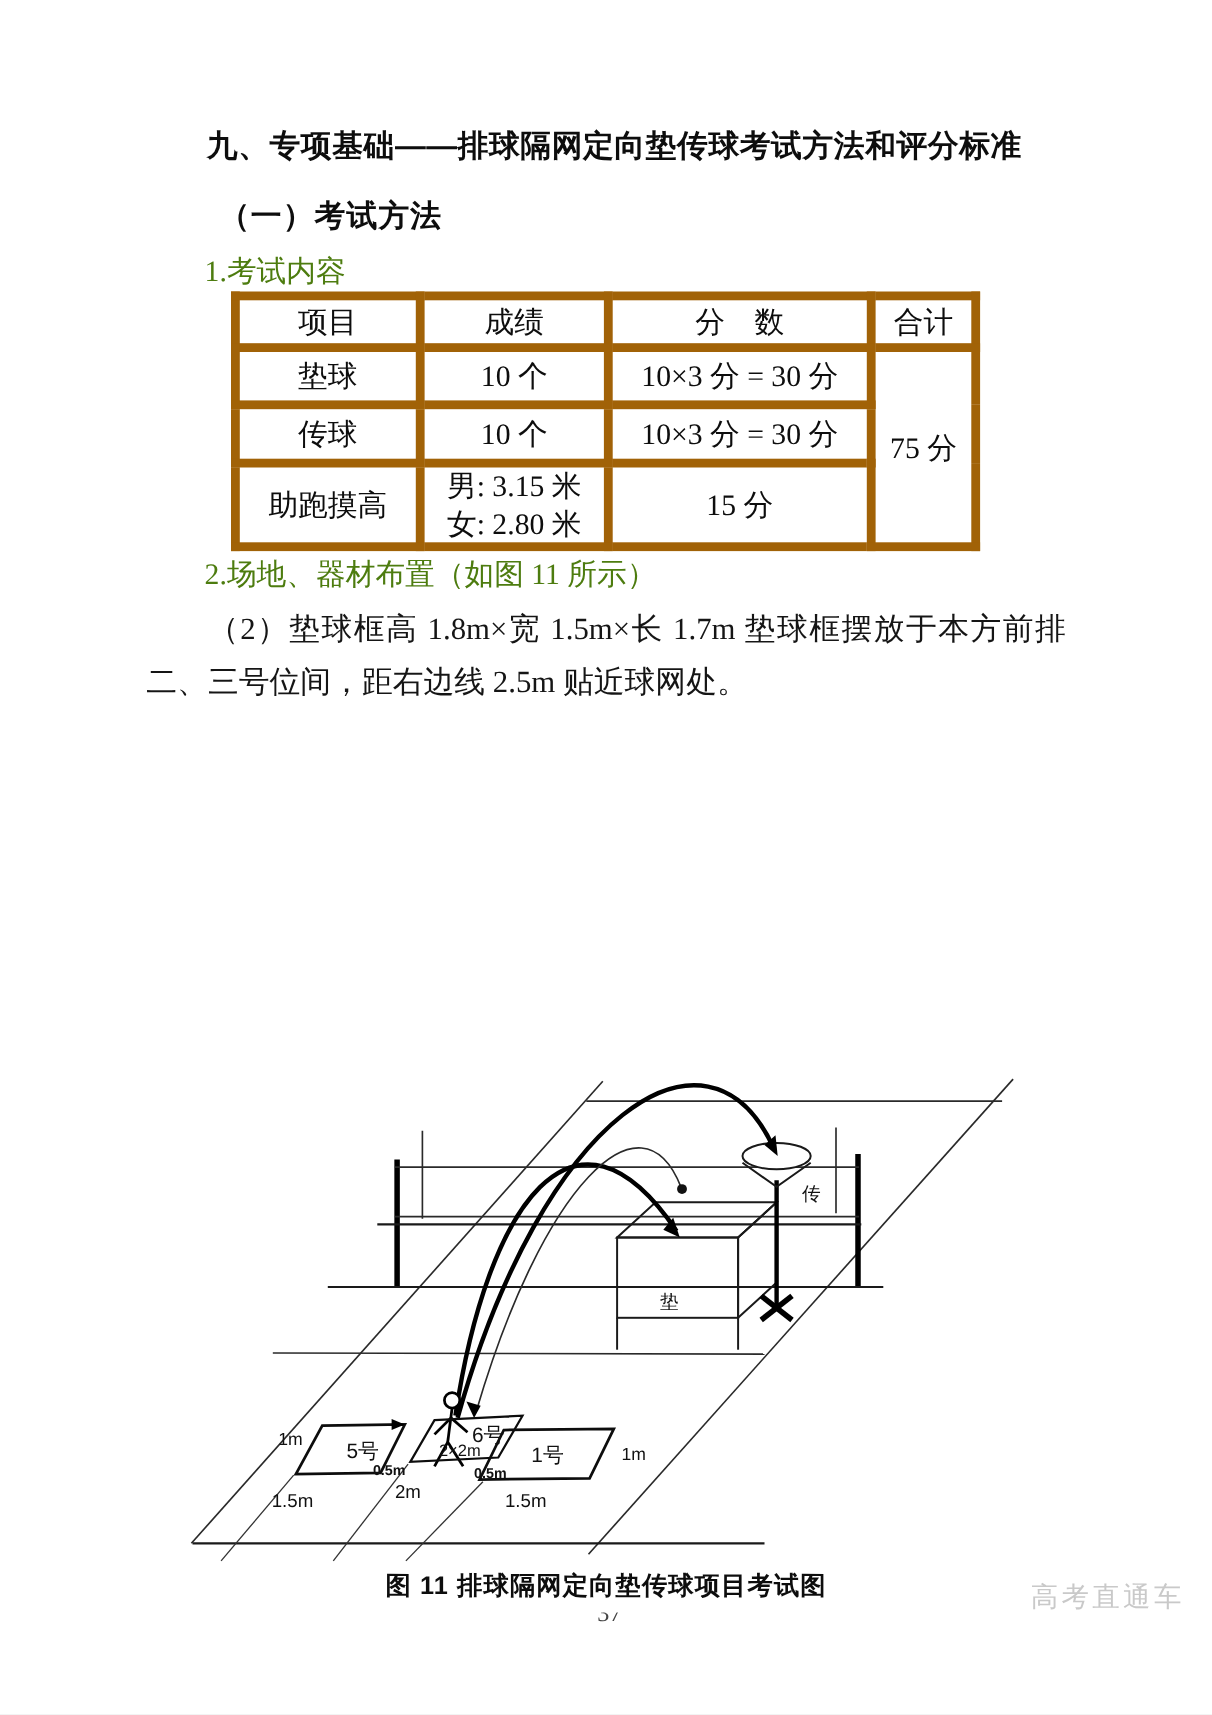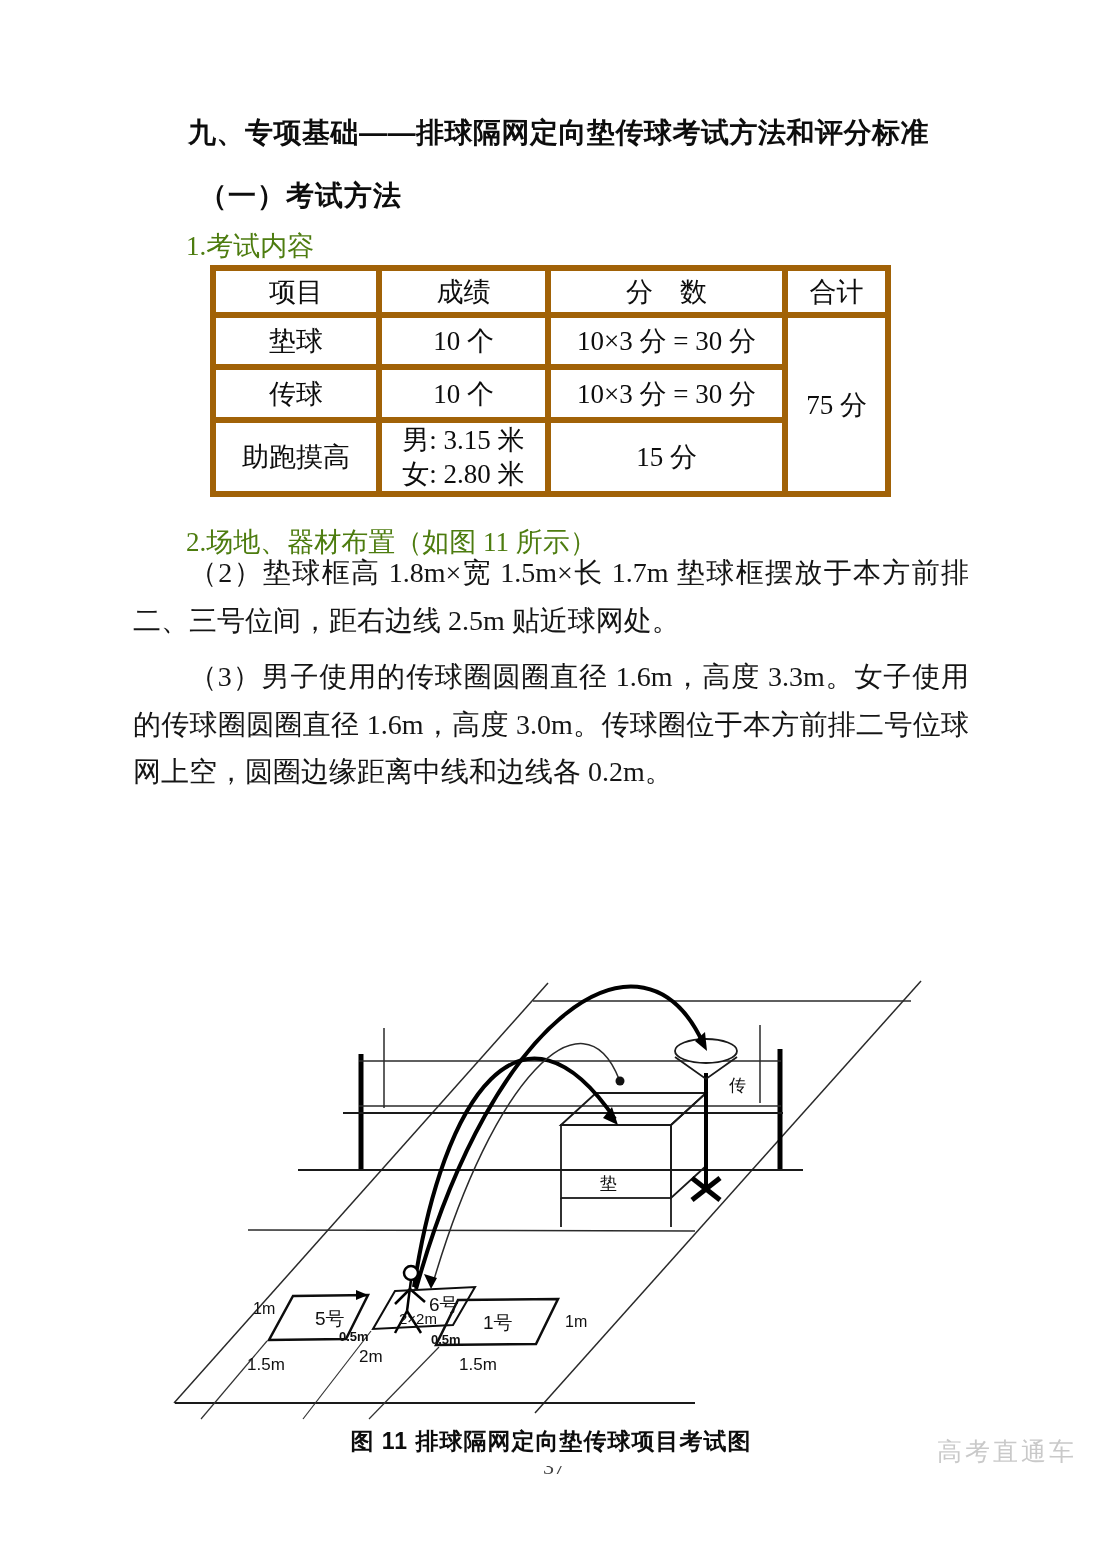--- a/index.html
+++ b/index.html
@@ -12,26 +12,26 @@
   .doc-title{
     left:188px; top:114px; font-family:"Liberation Sans", sans-serif;
     font-weight:bold; font-size:28px; letter-spacing:0.5px; white-space:nowrap; color:#0d0d0d;
   }
   .doc-subtitle{
     left:199px; top:177px; font-family:"Liberation Sans", sans-serif;
     font-weight:bold; font-size:28px; letter-spacing:1px; color:#0d0d0d;
   }
   .sec-label{font-size:27px; color:#4d7c0f; white-space:nowrap;}
   .s1{left:186px; top:228px;}
-  .s2{left:186px; top:524px;}
+  .s2{left:186px; top:504px;}
   table.exam{
     left:210px; top:265px; width:681px; border-collapse:collapse;
     font-size:27px; color:#0d0d0d; table-layout:fixed;
   }
-  table.exam, table.exam td, table.exam th{border:6px solid #a16207;}
+  table.exam, table.exam td, table.exam th{border:8px solid #a16207;}
   table.exam{border:3px solid #0d0d0d; position:absolute;}
   table.exam th, table.exam td{
     text-align:center; vertical-align:middle; padding:0; font-weight:normal;
     overflow:hidden; white-space:nowrap;
   }
   tr.hrow{height:47px;} tr.r1{height:52px;} tr.r2{height:53px;} tr.r3{height:74px;}
   .two-line div{line-height:34px;}
   .paras{
     left:133px; top:549px; width:836px; font-size:28px; line-height:47.5px;
     text-align:justify; color:#151515;
@@ -95,21 +95,20 @@
       </td>
       <td>15 分</td>
     </tr>
   </tbody>
     </table>
 
   <div class="abs sec-label s2">2.场地、器材布置（如图 11 所示）</div>
 
   <div class="abs paras">
     <p>（2）垫球框高 1.8m×宽 1.5m×长 1.7m 垫球框摆放于本方前排二、三号位间，距右边线 2.5m 贴近球网处。</p>
-    <p>（3）男子使用的传球圈圆圈直径 1.6m，高度 3.3m。女子使用的传球圈圆圈直径 1.6m，高度 3.0m。传球圈位于本方前排二号位球网上空，圆圈边缘距离中线和边线各 0.2m。</p>
   </div>
 
   <svg class="abs" style="left:163px; top:973px;" width="795" height="478" viewBox="0 0 795 478">
 
     <g>
       <line class="thin" x1="370" y1="28" x2="748" y2="28" stroke-width="2"></line>
       <line class="thin" x1="385" y1="10" x2="11" y2="430"></line>
       <line class="thin" x1="758" y1="8" x2="372" y2="440"></line>
       <line class="med" x1="12" y1="430" x2="532" y2="430"></line>
     </g>

